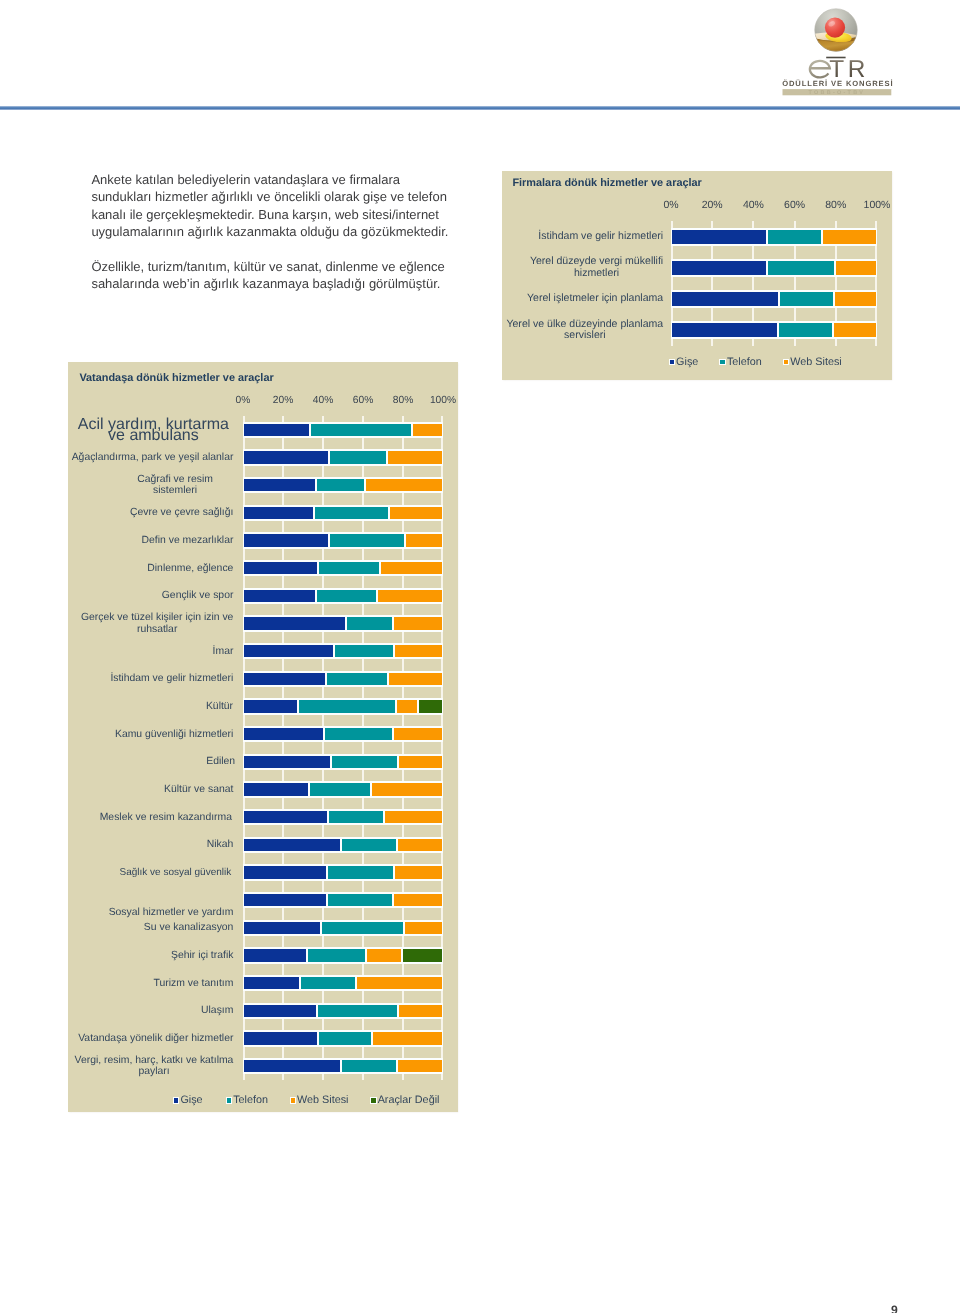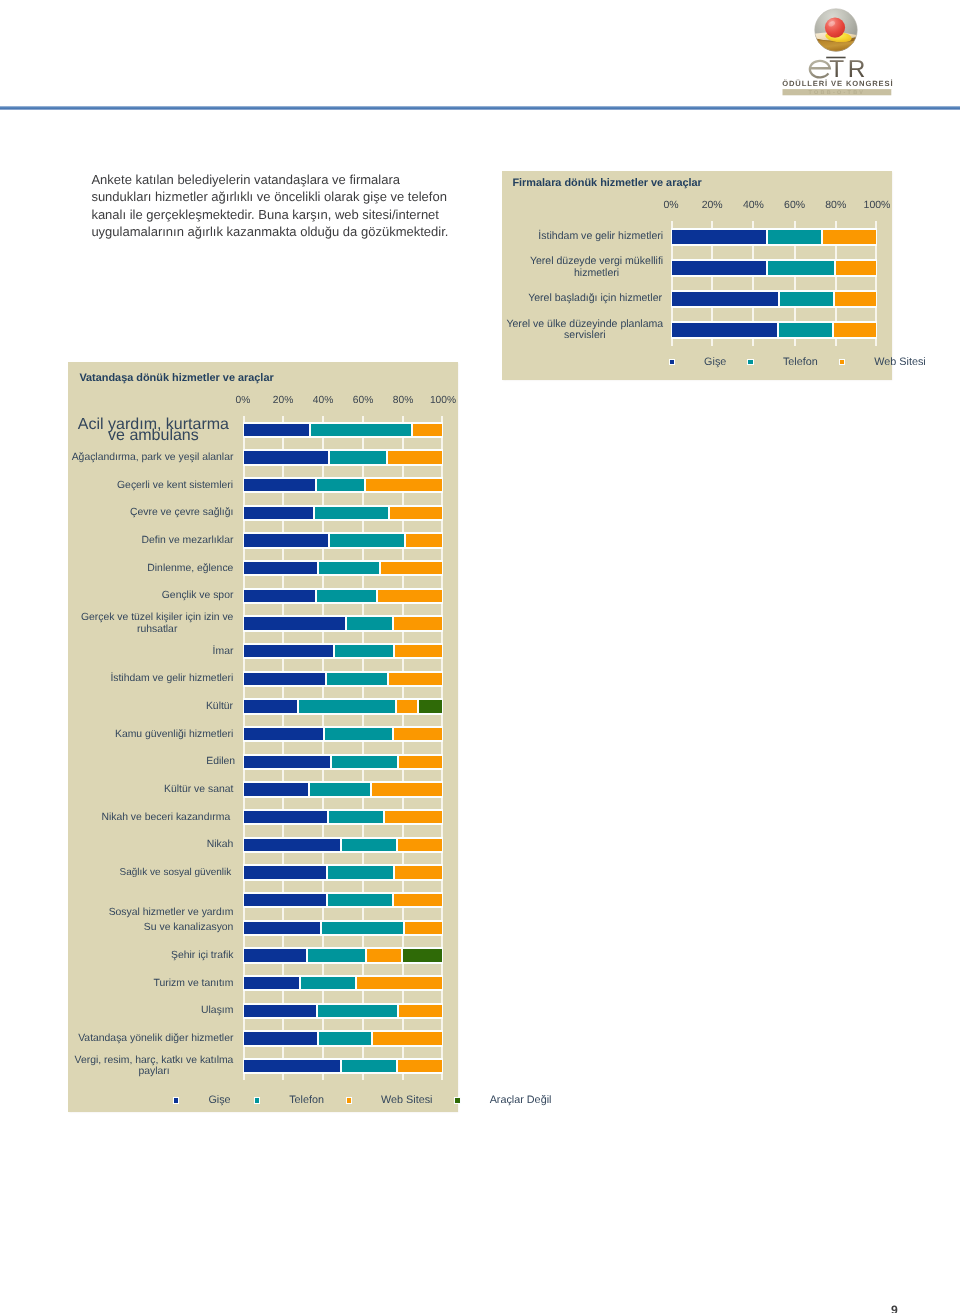--- a/index.html
+++ b/index.html
@@ -23,21 +23,21 @@
   .xlab{position:absolute;text-align:center;white-space:nowrap;}
   .catlab{position:absolute;display:flex;align-items:center;justify-content:flex-end;}
   .catlab>span{display:inline-block;text-align:center;}
   .plot{position:absolute;}
   .vline{position:absolute;top:0;bottom:0;background:#F7F5EC;z-index:1;}
   .bar{position:absolute;z-index:2;}
   .seg{position:absolute;top:0;height:100%;box-sizing:border-box;}
   .legend{position:absolute;display:flex;align-items:center;}
   .lgi{display:flex;align-items:center;}
   .lgsw{width:4.6px;height:4.4px;margin-right:1px;flex:0 0 auto;border:1px solid;box-sizing:content-box;}
-  .lgtx{white-space:nowrap;padding-left:28px;}
+  .lgtx{white-space:nowrap;}
   #page-num{position:absolute;left:891px;top:1302.5px;color:#231f20;font-size:12.2px;font-weight:bold;}
 </style>
 </head>
 <body style="background: rgb(255, 255, 255);">
 
 <div class="page">
 
   <div id="header-rule"></div>
 
   <div id="logo">
@@ -113,20 +113,21 @@
         <text x="49.2" y="72.1" font-family="'Liberation Sans',sans-serif" font-size="24.4" font-weight="normal" fill="url(#getr)" letter-spacing="3.6">TR</text>
         <text x="2.2" y="81.0" font-family="'Liberation Sans',sans-serif" font-size="7.6" font-weight="bold" fill="#5e584e" letter-spacing="0.88">ÖDÜLLERİ VE KONGRESİ</text>
         <rect x="2.5" y="84.1" width="108.8" height="6.2" fill="#c8c0a1"></rect>
         <text x="56.9" y="88.9" text-anchor="middle" font-family="'Liberation Sans',sans-serif" font-size="5.4" font-weight="bold" fill="#b7af90" letter-spacing="2.3">TOBB-O-TBV</text>
       </g>
     </svg>
   </div>
 
   <div id="text-col">
     <p class="para" id="para1" style="color: rgb(61, 61, 63);">Ankete katılan belediyelerin vatandaşlara ve firmalara sundukları hizmetler ağırlıklı ve öncelikli olarak gişe ve telefon kanalı ile gerçekleşmektedir. Buna karşın, web sitesi/internet uygulamalarının ağırlık kazanmakta olduğu da gözükmektedir.</p>
+    <p class="para" id="para2" style="color: rgb(61, 61, 63);">Özellikle, turizm/tanıtım, kültür ve sanat, dinlenme ve eğlence sahalarında web’in ağırlık kazanmaya başladığı görülmüştür.</p>
   </div>
 
   <div class="panel" id="panel-firmalara" style="background: rgb(220, 214, 180); left: 502px; top: 171px; width: 390px; height: 209px;">
       <div class="ptitle" style="left: 10.4px; top: 5.5px; font-size: 10.9px; color: rgb(35, 64, 95);">Firmalara dönük hizmetler ve araçlar</div>
       <div class="xlab" style="left: 139px; width: 60px; top: 28.4px; font-size: 10.5px; color: rgb(58, 68, 80);">0%</div>
       <div class="xlab" style="left: 180.2px; width: 60px; top: 28.4px; font-size: 10.5px; color: rgb(58, 68, 80);">20%</div>
       <div class="xlab" style="left: 221.4px; width: 60px; top: 28.4px; font-size: 10.5px; color: rgb(58, 68, 80);">40%</div>
       <div class="xlab" style="left: 262.6px; width: 60px; top: 28.4px; font-size: 10.5px; color: rgb(58, 68, 80);">60%</div>
       <div class="xlab" style="left: 303.8px; width: 60px; top: 28.4px; font-size: 10.5px; color: rgb(58, 68, 80);">80%</div>
       <div class="xlab" style="left: 345px; width: 60px; top: 28.4px; font-size: 10.5px; color: rgb(58, 68, 80);">100%</div>
@@ -158,21 +159,21 @@
           <div class="seg" style="left: 161.71px; width: 44.29px; background: rgb(251, 152, 0); border-style: solid; border-color: rgb(251, 254, 254); border-width: 2.4px 1.1px;"></div>
         </div>
       </div>
       <div class="catlab" style="left: -8px; width: 169.2px; font-size: 10.55px; line-height: 11.6px; color: rgb(51, 70, 92); top: 54.335px; height: 23.2px;">
         <span style="width: 124.86px;">İstihdam ve gelir hizmetleri</span>
       </div>
       <div class="catlab" style="left: -8px; width: 169.2px; font-size: 10.55px; line-height: 11.6px; color: rgb(51, 70, 92); top: 85.405px; height: 23.2px;">
         <span style="width: 133.29px;">Yerel düzeyde vergi mükellifi hizmetleri</span>
       </div>
       <div class="catlab" style="left: -8px; width: 169.2px; font-size: 10.55px; line-height: 11.6px; color: rgb(51, 70, 92); top: 116.475px; height: 23.2px;">
-        <span style="width: 136.19px;">Yerel başladığı için hizmetler</span>
+        <span style="width: 136.19px;">Yerel işletmeler için planlama</span>
       </div>
       <div class="catlab" style="left: -8px; width: 169.2px; font-size: 10.55px; line-height: 11.6px; color: rgb(51, 70, 92); top: 147.545px; height: 23.2px;">
         <span style="width: 156.75px;">Yerel ve ülke düzeyinde planlama servisleri</span>
       </div>
       <div class="legend" style="left: 166.5px; top: 185px;">
         <div class="lgi" style="margin-right: 21px;">
           <span class="lgsw" style="background: rgb(10, 51, 150); border-color: rgb(251, 254, 254);"></span>
           <span class="lgtx" style="font-size: 10.8px; color: rgb(51, 70, 92);">Gişe</span>
         </div>
         <div class="lgi" style="margin-right: 21px;">
@@ -323,21 +324,21 @@
           <div class="seg" style="left: 153.8px; width: 46.2px; background: rgb(251, 152, 0); border-style: solid; border-color: rgb(251, 254, 254); border-width: 2.45px 1.1px;"></div>
         </div>
       </div>
       <div class="catlab" style="left: -8px; width: 173.4px; font-size: 16px; line-height: 11.3px; color: rgb(51, 70, 92); top: 56.535px; height: 22.6px;">
         <span style="width: 159.97px;">Acil yardım, kurtarma ve ambulans</span>
       </div>
       <div class="catlab" style="left: -8px; width: 173.4px; font-size: 10.4px; line-height: 11.3px; color: rgb(51, 70, 92); top: 84.205px; height: 22.6px;">
         <span style="width: 161.72px;">Ağaçlandırma, park ve yeşil alanlar</span>
       </div>
       <div class="catlab" style="left: -8px; width: 173.4px; font-size: 10.4px; line-height: 11.3px; color: rgb(51, 70, 92); top: 111.875px; height: 22.6px;">
-        <span style="width: 116.66px;">Geçerli ve kent sistemleri</span>
+        <span style="width: 116.66px;">Cağrafi ve resim sistemleri</span>
       </div>
       <div class="catlab" style="left: -8px; width: 173.4px; font-size: 10.4px; line-height: 11.3px; color: rgb(51, 70, 92); top: 139.545px; height: 22.6px;">
         <span style="width: 103.38px;">Çevre ve çevre sağlığı</span>
       </div>
       <div class="catlab" style="left: -8px; width: 173.4px; font-size: 10.4px; line-height: 11.3px; color: rgb(51, 70, 92); top: 167.215px; height: 22.6px;">
         <span style="width: 91.82px;">Defin ve mezarlıklar</span>
       </div>
       <div class="catlab" style="left: -8px; width: 173.4px; font-size: 10.4px; line-height: 11.3px; color: rgb(51, 70, 92); top: 194.885px; height: 22.6px;">
         <span style="width: 86.08px;">Dinlenme, eğlence</span>
       </div>
@@ -359,21 +360,21 @@
       <div class="catlab" style="left: -8px; width: 173.4px; font-size: 10.4px; line-height: 11.3px; color: rgb(51, 70, 92); top: 360.905px; height: 22.6px;">
         <span style="width: 118.41px;">Kamu güvenliği hizmetleri</span>
       </div>
       <div class="catlab" style="left: -8px; width: 173.4px; font-size: 10.4px; line-height: 11.3px; color: rgb(51, 70, 92); top: 388.575px; height: 22.6px;">
         <span style="width: 27.16px;">Edilen</span>
       </div>
       <div class="catlab" style="left: -8px; width: 173.4px; font-size: 10.4px; line-height: 11.3px; color: rgb(51, 70, 92); top: 416.245px; height: 22.6px;">
         <span style="width: 69.32px;">Kültür ve sanat</span>
       </div>
       <div class="catlab" style="left: -8px; width: 173.4px; font-size: 10.4px; line-height: 11.3px; color: rgb(51, 70, 92); top: 443.915px; height: 22.6px;">
-        <span style="width: 135.15px;">Nikah ve beceri kazandırma</span>
+        <span style="width: 135.15px;">Meslek ve resim kazandırma</span>
       </div>
       <div class="catlab" style="left: -8px; width: 173.4px; font-size: 10.4px; line-height: 11.3px; color: rgb(51, 70, 92); top: 471.585px; height: 22.6px;">
         <span style="width: 26.58px;">Nikah</span>
       </div>
       <div class="catlab" style="left: -8px; width: 173.4px; font-size: 10px; line-height: 11.3px; color: rgb(51, 70, 92); top: 499.255px; height: 22.6px;">
         <span style="width: 116.1px;">Sağlık ve sosyal güvenlik</span>
       </div>
       <div class="catlab" style="left: -8px; width: 173.4px; font-size: 10.4px; line-height: 11.3px; color: rgb(51, 70, 92); top: 526.925px; height: 22.6px;">
         <span style="width: 124.74px; margin-top: 24px;">Sosyal hizmetler ve yardım</span>
       </div>

